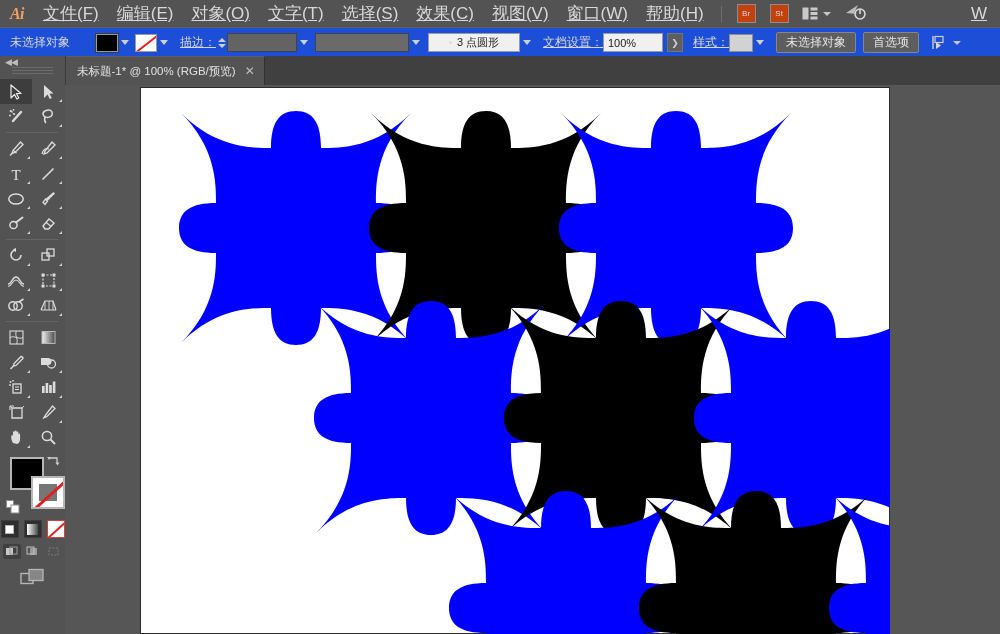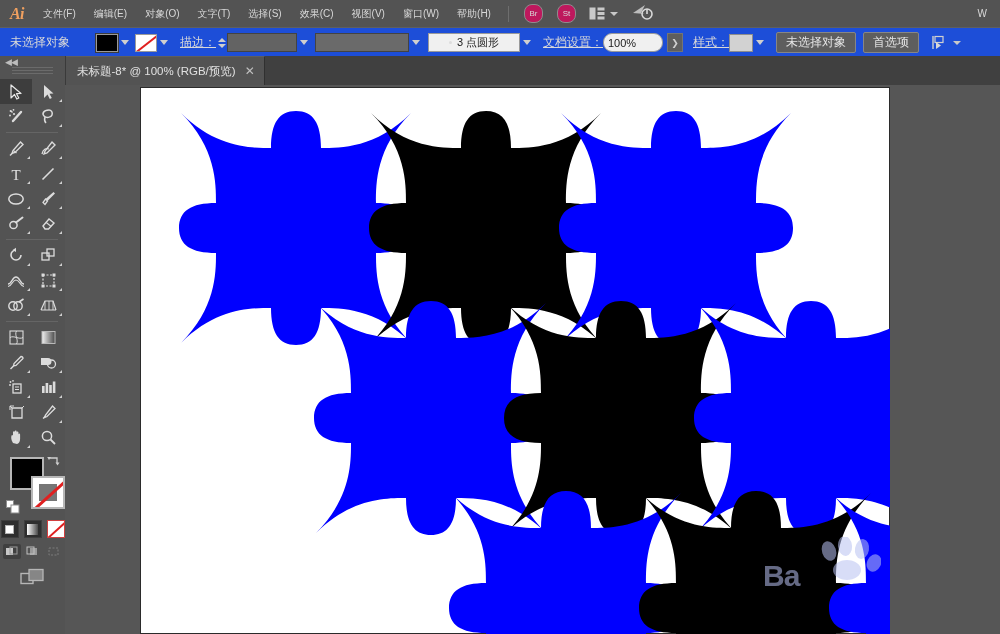--- a/index.html
+++ b/index.html
@@ -17,27 +17,27 @@
     position:absolute;left:0;top:0;width:1000px;height:27px;
     background:#535353;display:flex;align-items:center;
     border-bottom:1px solid #3f3f3f;
   }
   .ai-logo{
     width:34px;height:27px;display:flex;align-items:center;justify-content:center;
     color:#f0a060;font-weight:bold;font-size:16px;font-style:italic;
     font-family:"Liberation Serif",serif;letter-spacing:-0.5px;
   }
   .menu-item{
-    padding:0 9px;height:27px;line-height:27px;font-size:10px;color:#d8d8d8;
-    white-space:nowrap;cursor:default;
+    padding:0 9px;height:27px;line-height:27px;font-size:17px;color:#d8d8d8;
+    white-space:nowrap;cursor:default;text-decoration:underline;
   }
   .menu-sep{width:1px;height:16px;background:#6e6e6e;margin:0 8px;}
   .appbtn{
-    width:17px;height:17px;border:1px solid #8d8d8d;border-radius:8px;
-    background:#be185d;color:#d8d8d8;font-size:8px;
+    width:17px;height:17px;border:1px solid #8d8d8d;border-radius:0;
+    background:#c2410c;color:#d8d8d8;font-size:8px;
     display:flex;align-items:center;justify-content:center;margin:0 7px;
     font-family:"Liberation Sans",sans-serif;
   }
   .arrange-ic{display:flex;align-items:center;margin-left:6px;}
   .chev{
     width:0;height:0;border-left:4px solid transparent;border-right:4px solid transparent;
     border-top:4px solid #c8c8c8;margin-left:5px;
   }
   .menu-right{margin-left:auto;padding-right:4px;display:flex;align-items:center;}
 
@@ -79,21 +79,21 @@
     border-right:4px solid transparent;
   }
   .stepper i.up{border-bottom:4px solid #cfcfcf;}
   .stepper i.dn{border-top:4px solid #cfcfcf;}
   .field{
     height:17px;background:#636363;border:1px solid #434343;
     display:flex;align-items:center;padding:0 4px;font-size:11px;color:#e2e2e2;
   }
   .field.wide{width:60px;}
   .field.vwide{width:82px;}
-  .field.opac{width:50px;border-radius:9px;}
+  .field.opac{width:50px;}
   .field.brush{width:84px;background:#6a6a6a;}
   .btn{
     height:19px;padding:0 9px;background:#5e5e5e;border:1px solid #868686;border-radius:2px;
     display:flex;align-items:center;font-size:12px;color:#e4e4e4;white-space:nowrap;
   }
   .rarrow{
     width:14px;height:17px;display:flex;align-items:center;justify-content:center;
     background:#5e5e5e;border:1px solid #747474;color:#d0d0d0;font-size:9px;
   }
   .dot{width:3px;height:3px;border-radius:50%;background:#dcdcdc;margin-right:5px;}
@@ -284,21 +284,21 @@
         <path d="M2 1 L2 14" stroke="#d0d0d0" stroke-width="1.4"></path>
         <rect x="4" y="1.5" width="8" height="6" fill="none" stroke="#d0d0d0" stroke-width="1.2"></rect>
         <path d="M5 7 L5 14 L10 10.5 Z" fill="#d8d8d8"></path>
       </svg>
       <span class="chev"></span>
     </div>
   </div>
 
   <div class="tabbar">
     <div class="doc-tab">
-      <span>未标题-8* @ 100% (RGB/预览)</span>
+      <span>未标题-1* @ 100% (RGB/预览)</span>
       <span class="tab-close">✕</span>
     </div>
   </div>
 
   <div class="toolbar">
     <div class="tb-handle">◀◀</div>
     <div class="tb-grip"></div>
 
     <div class="tool-grid">
 
@@ -626,27 +626,17 @@
           <use href="#pz" x="165" y="205" fill="#0000FF"></use>
           <use href="#pz" x="355" y="205" fill="#000000"></use>
           <use href="#pz" x="545" y="205" fill="#0000FF"></use>
 
           <use href="#pz" x="300" y="395" fill="#0000FF"></use>
           <use href="#pz" x="490" y="395" fill="#000000"></use>
           <use href="#pz" x="680" y="395" fill="#0000FF"></use>
         </g>
       </svg>
 
-      <div class="watermark">
-        <div class="wm-text">Ba</div>
-        <svg class="wm-paw" width="62" height="44" viewBox="0 0 62 44">
-          <ellipse cx="10" cy="14" rx="7" ry="10" fill="#b9c2f2" transform="rotate(-18 10 14)"></ellipse>
-          <ellipse cx="26" cy="9" rx="7" ry="10" fill="#b9c2f2" transform="rotate(-6 26 9)"></ellipse>
-          <ellipse cx="43" cy="12" rx="7" ry="10" fill="#b9c2f2" transform="rotate(10 43 12)"></ellipse>
-          <ellipse cx="55" cy="26" rx="7" ry="9" fill="#b9c2f2" transform="rotate(26 55 26)"></ellipse>
-          <ellipse cx="28" cy="33" rx="14" ry="10" fill="#b9c2f2"></ellipse>
-        </svg>
-      </div>
     </div>
     <div class="rightstrip"></div>
   </div>
 
 </div>
 
 </body></html>

